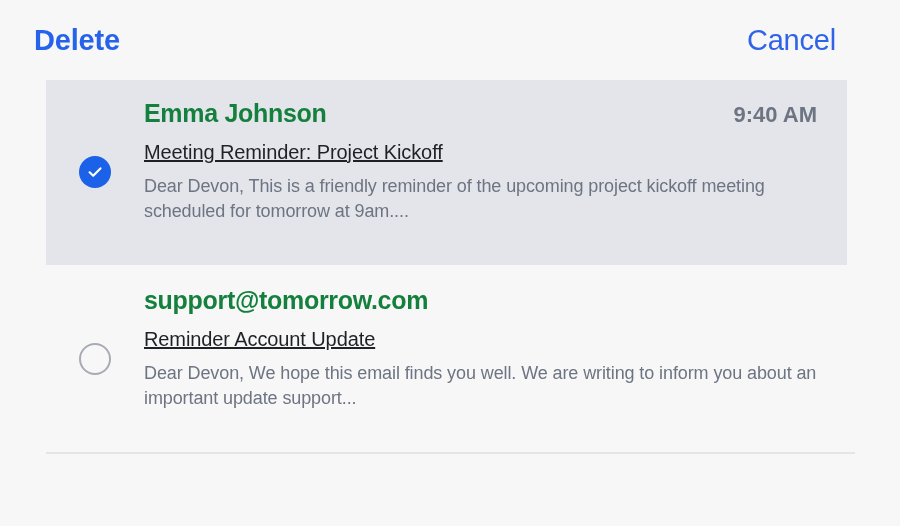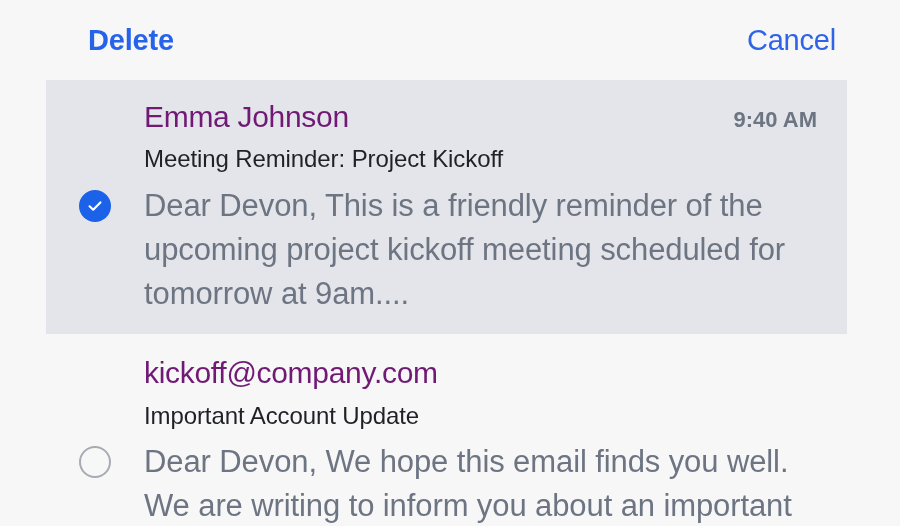--- a/index.html
+++ b/index.html
@@ -20,21 +20,21 @@
   .toolbar {
     position: absolute;
     left: 0;
     top: 0;
     width: 900px;
     height: 80px;
     display: flex;
     align-items: center;
     justify-content: space-between;
     box-sizing: border-box;
-    padding: 0 64px 0 88px;
+    padding: 0 64px 0 34px;
   }
   .action-btn {
     background: none;
     border: none;
     padding: 0;
     margin: 0;
     font-family: inherit;
     font-size: 29px;
     line-height: 1;
     letter-spacing: -0.2px;
@@ -110,50 +110,51 @@
     padding-right: 30px;
     padding-top: 3px;
   }
   .msg-head {
     display: flex;
     align-items: baseline;
     justify-content: space-between;
     gap: 16px;
   }
   .msg-sender {
-    font-size: 30px;
-    font-weight: 400;
-    color: #701a75;
+    font-size: 25px;
+    font-weight: 700;
+    color: #15803d;
     letter-spacing: -0.3px;
     line-height: 1.18;
     white-space: nowrap;
     overflow: hidden;
     text-overflow: ellipsis;
   }
   .msg-time {
     font-size: 22px;
     font-weight: 700;
     color: #6d7482;
     white-space: nowrap;
     flex: 0 0 auto;
   }
   .msg-subject {
     margin-top: 11px;
-    font-size: 24px;
+    font-size: 20px;
     font-weight: 400;
     color: #1f2126;
     letter-spacing: -0.1px;
     line-height: 1.2;
     white-space: nowrap;
     overflow: hidden;
     text-overflow: ellipsis;
+    text-decoration: underline;
   }
   .msg-preview {
     margin-top: 10px;
-    font-size: 31px;
+    font-size: 18px;
     font-weight: 400;
     color: #6d7482;
     letter-spacing: -0.1px;
     line-height: 1.42;
   }
 
   .list-divider {
     width: 809px;
     margin-left: 46px;
     height: 2px;
@@ -192,22 +193,22 @@
   </div>
 
   <div class="list-divider divider-hidden"></div>
 
   <div class="message-row">
     <div class="select-col">
       <span class="check-circle unchecked"></span>
     </div>
     <div class="msg-body">
       <div class="msg-head">
-        <div class="msg-sender">kickoff@company.com</div>
+        <div class="msg-sender">support@tomorrow.com</div>
       </div>
-      <div class="msg-subject">Important Account Update</div>
+      <div class="msg-subject">Reminder Account Update</div>
       <div class="msg-preview">Dear Devon, We hope this email finds you well. We are writing to inform you about an important update support...</div>
     </div>
   </div>
 
   <div class="list-divider"></div>
 
 </div>
 
 </body></html>

